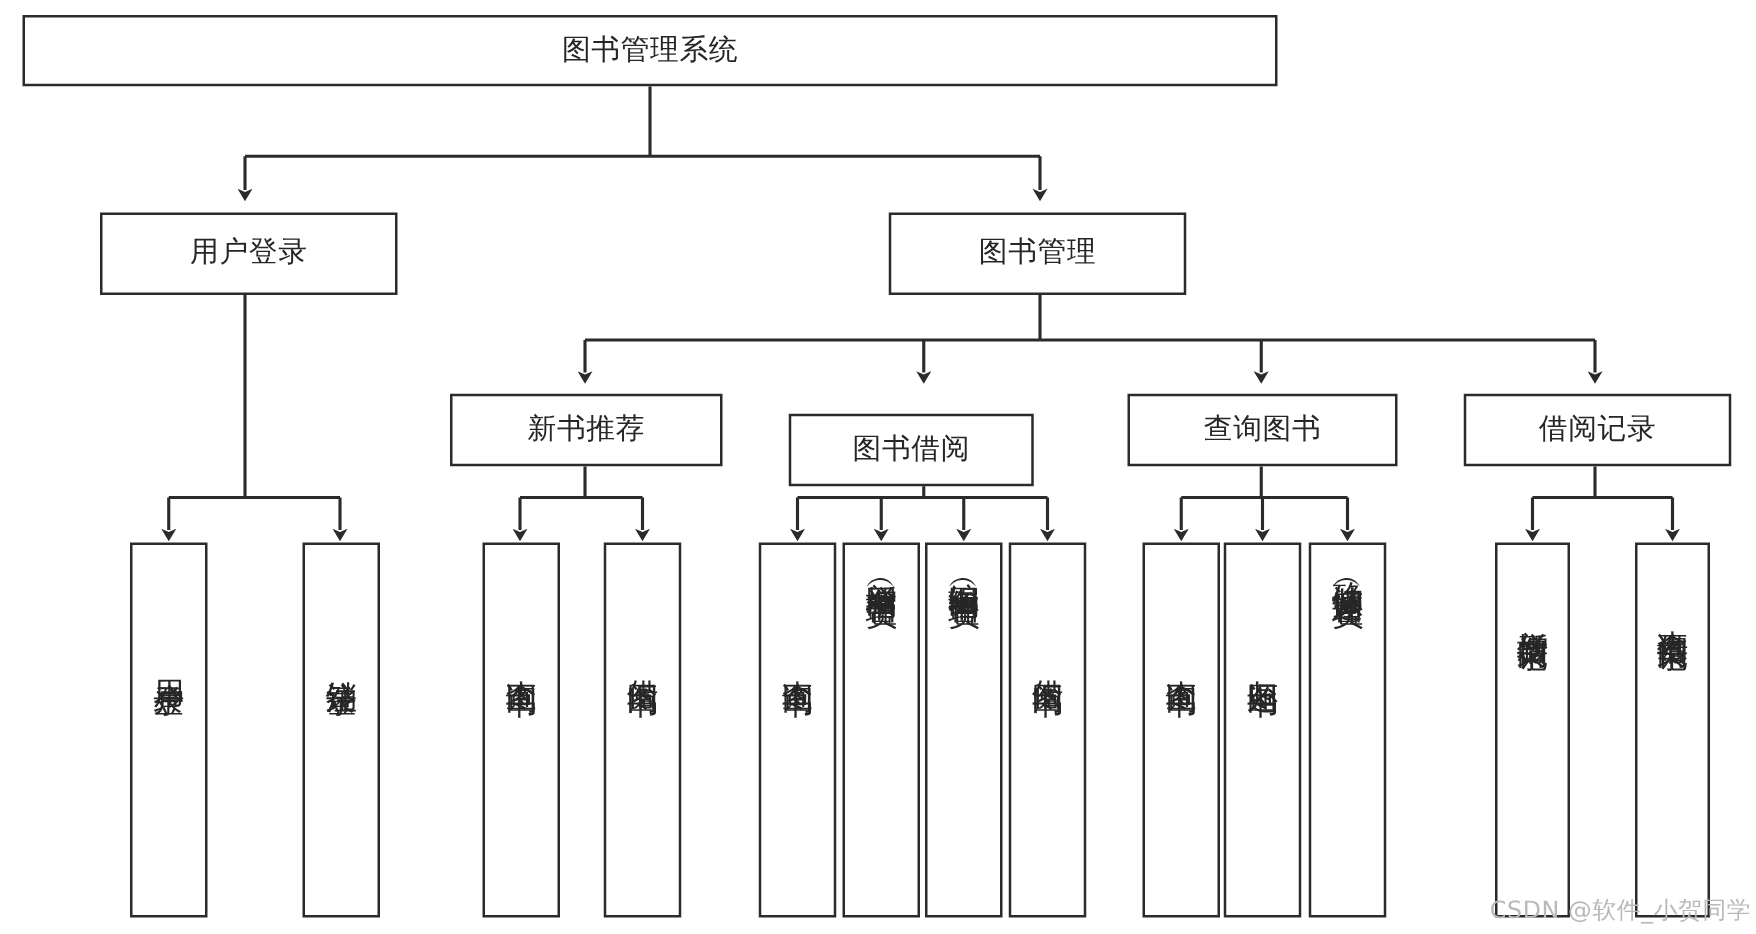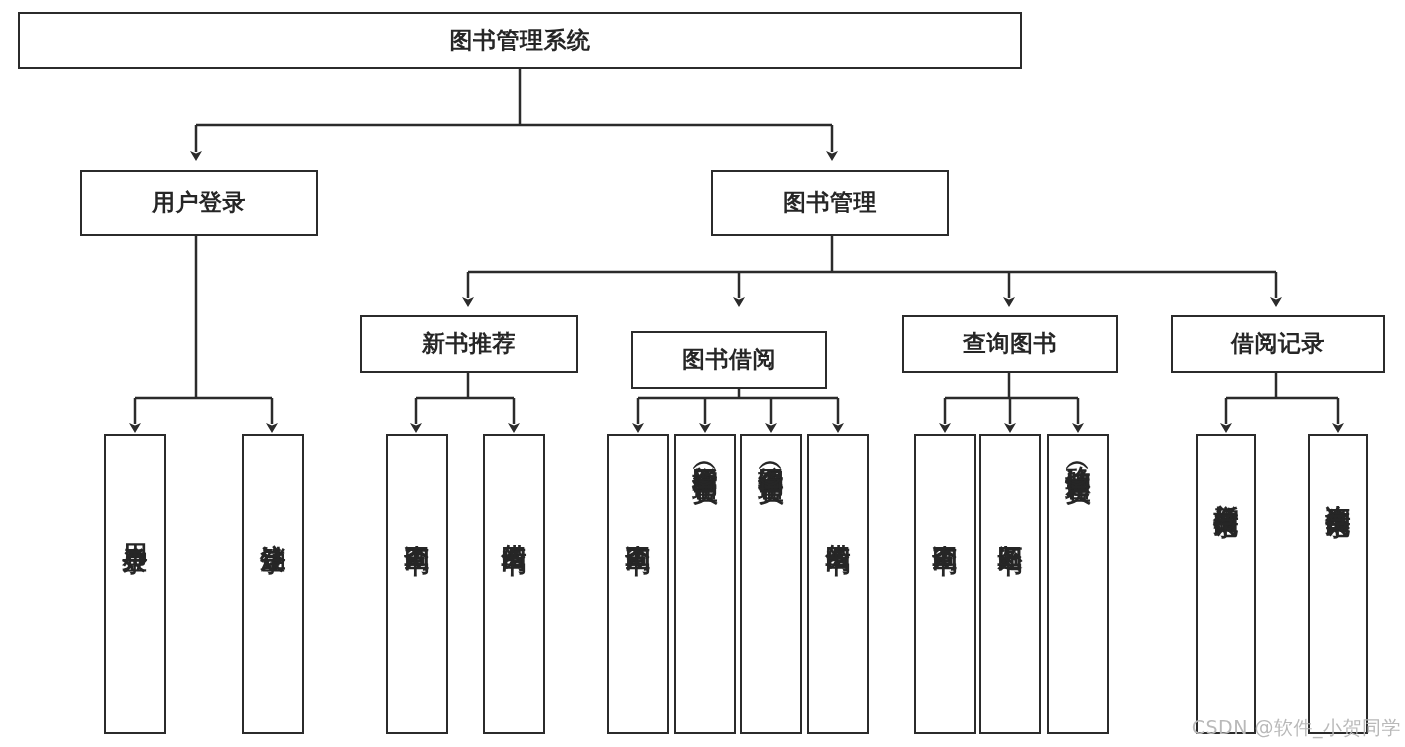--- a/index.html
+++ b/index.html
@@ -35,21 +35,20 @@
     display: flex;
     align-items: center;
     justify-content: center;
     overflow: hidden;
   }
   .node-label {
     color: #262626;
     line-height: 1.02;
     text-align: left;
     white-space: nowrap;
-    font-weight: bold;
   }
   .node.horizontal .node-label {
     font-size: 23px;
     letter-spacing: 0.5px;
   }
   .node.vertical {
     align-items: flex-start;
     justify-content: center;
     padding-top: 6px;
   }

